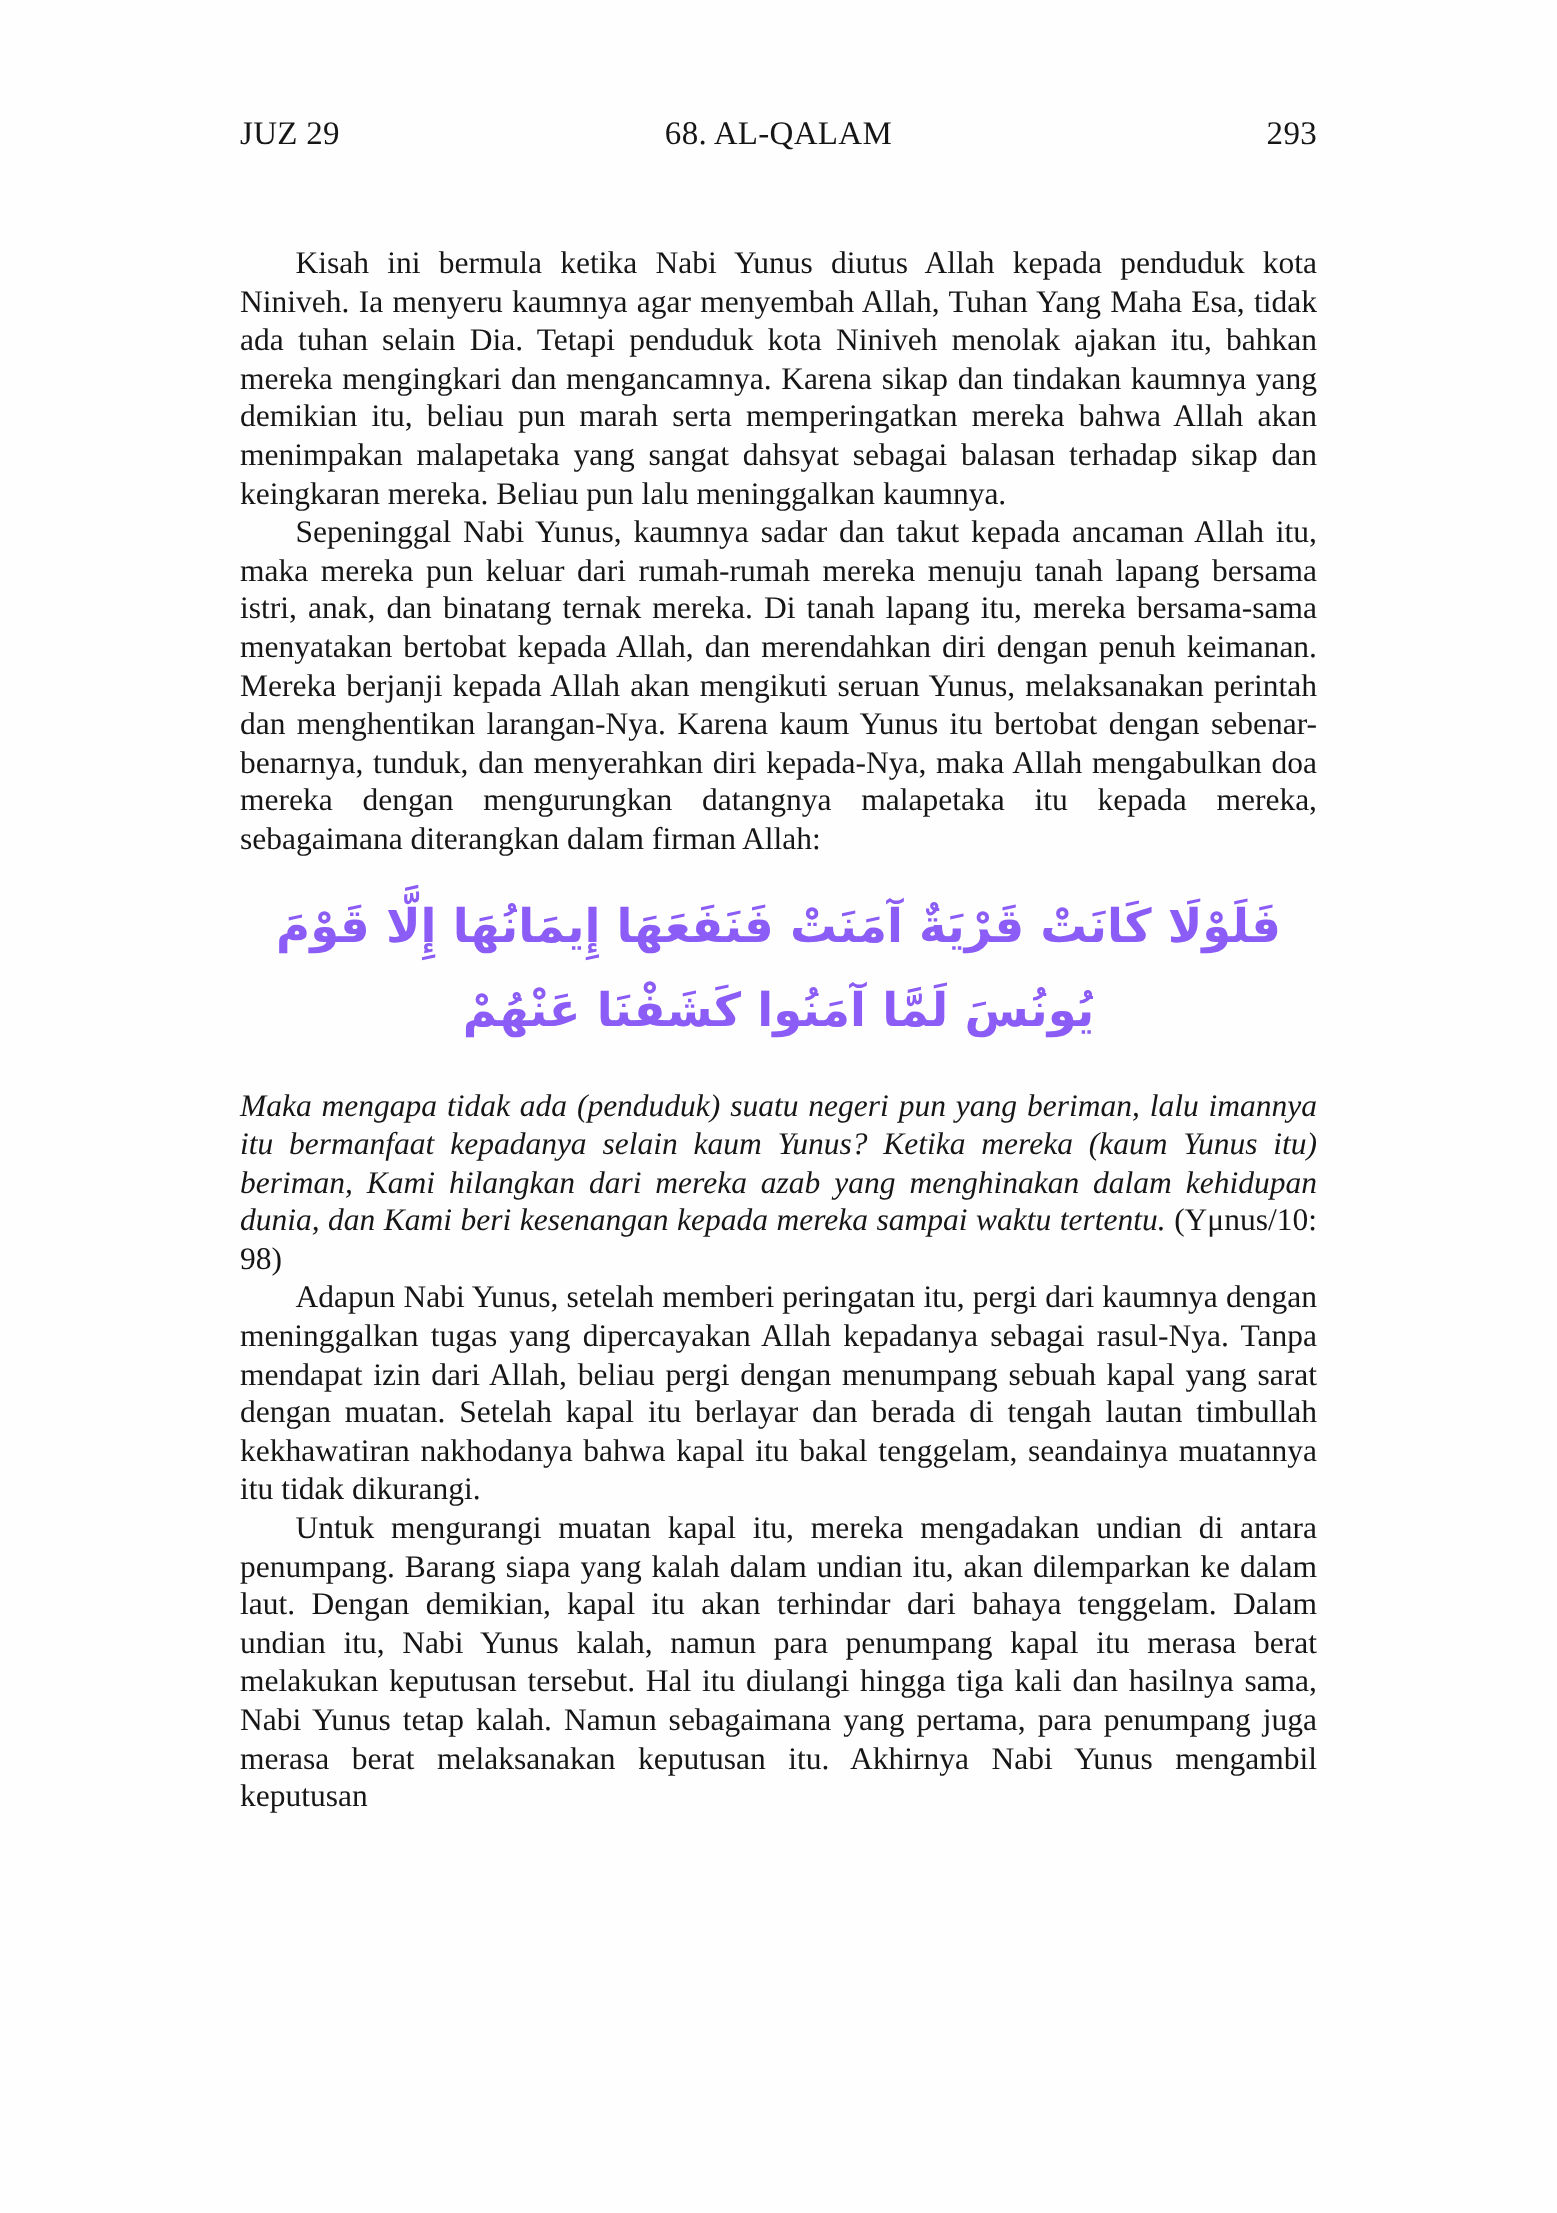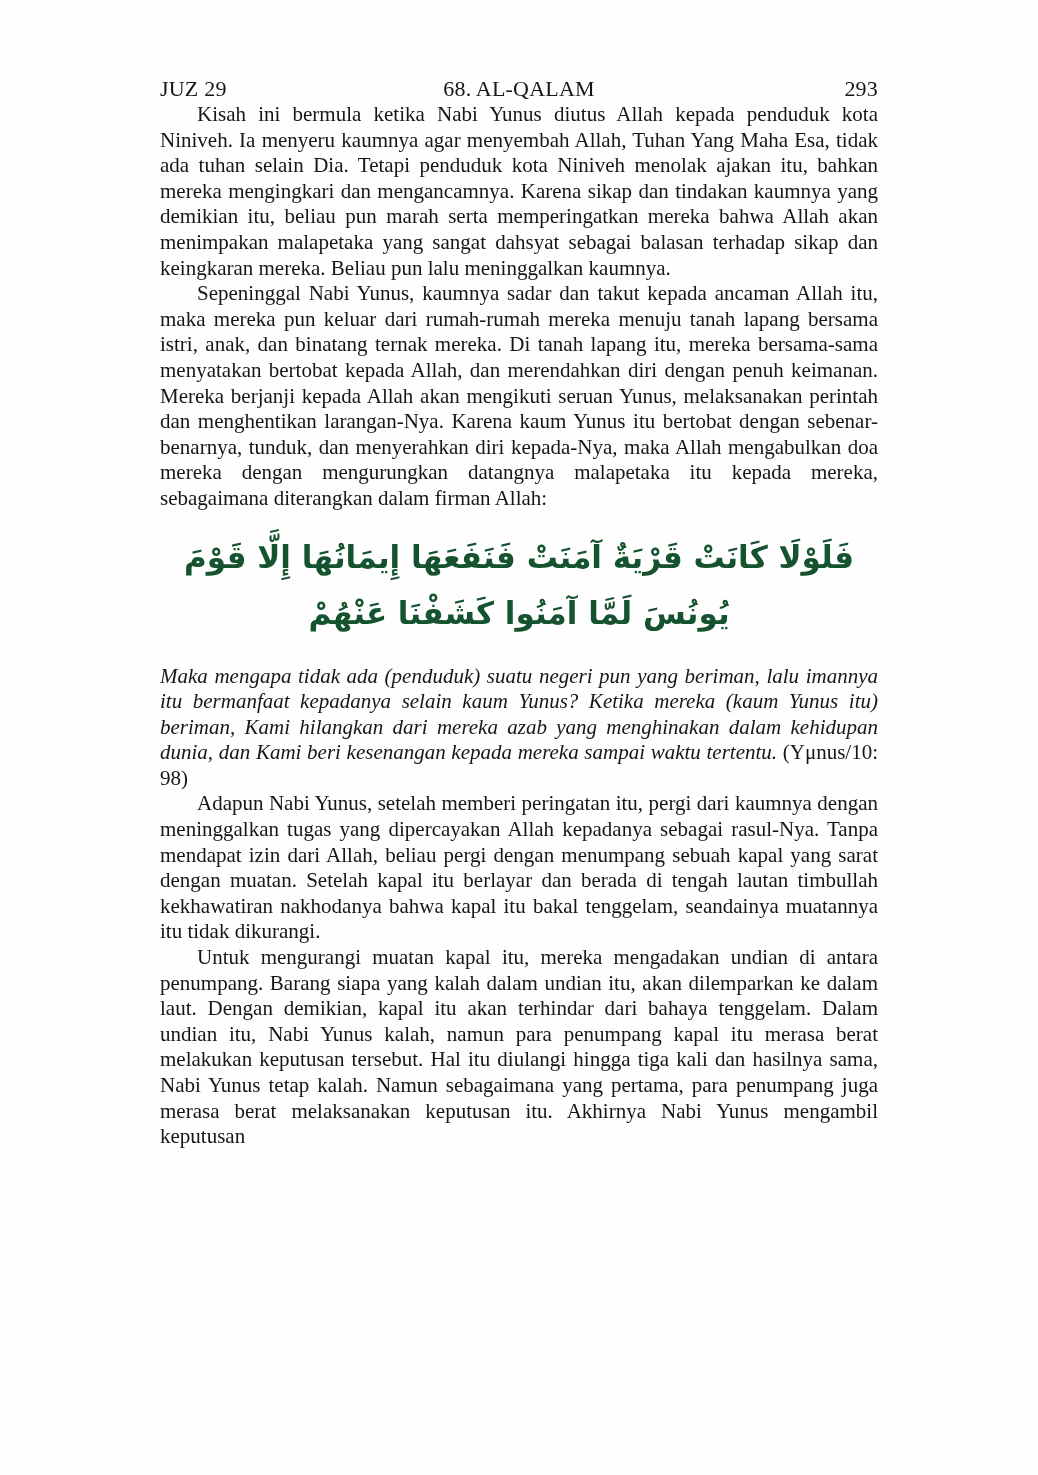--- a/index.html
+++ b/index.html
@@ -24,39 +24,40 @@
     grid-template-columns: 1fr auto 1fr;
     align-items: baseline;
     font-size: 22px;
     letter-spacing: 0.2px;
   }
   .header .h-left   { text-align: left; }
   .header .h-center { text-align: right; }
   .header .h-right  { text-align: right; }
 
   .body-text {
+    margin-top: 61px;
     font-size: 21px;
     line-height: 25.6px;
     text-align: justify;
   }
   p.para {
     margin: 0;
     padding: 0;
   }
   p.indent { text-indent: 37px; }
 
   .arabic {
     direction: rtl;
     text-align: center;
     font-family: "DejaVu Sans", sans-serif;
     font-weight: bold;
     font-size: 31px;
     line-height: 56px;
     margin: 17px 0 23px 0;
-    color: #14532d;
+    color: #8b5cf6;
   }
 
   .translation {
     margin: 0;
     text-align: justify;
   }
   .translation em {
   }
   .translation .ref {
     font-style: normal;

